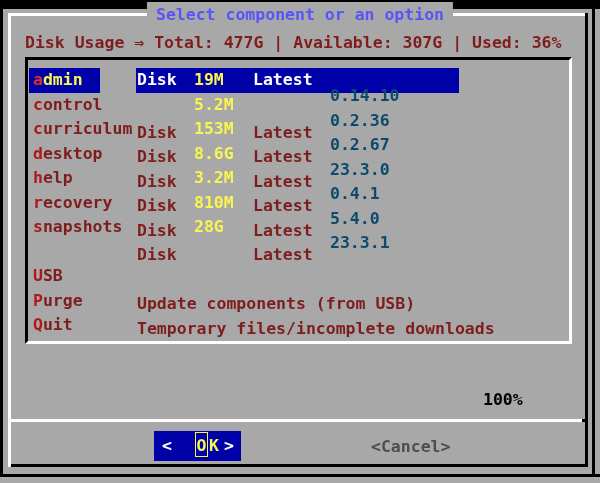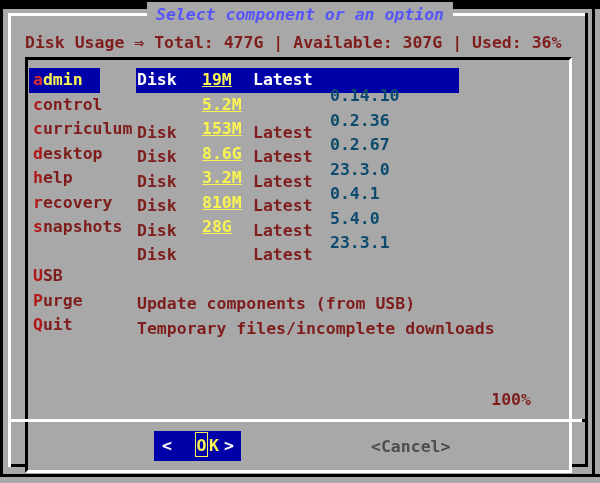--- a/index.html
+++ b/index.html
@@ -21,44 +21,44 @@
   .c-red{color:#b01818;}
   .c-redsel{color:#d83030;}
   .c-yellow{color:#f8f452;}
   .c-cyan{color:#0c4a6e;margin-top:16px;}
   .c-white{color:#ffffff;}
   .c-black{color:#7f1d1d;margin-top:28px;}
 
   .title{
     top:2px;left:50%;transform:translateX(-50%);
     height:25px;line-height:25px;padding:0 9px;
-    background:#a8a8a8;color:#5555fa;white-space:pre;z-index:3;font-style:italic;
+    background:#a8a8a8;color:#5555fa;white-space:pre;z-index:3;
   }
   .subtitle{top:31px;left:25px;height:24px;line-height:24px;white-space:pre;z-index:2;}
 
   .listbox{
-    top:57px;left:25px;width:547px;height:416px;
+    top:57px;left:25px;width:547px;height:287px;
     border-top:3px solid #000;border-left:3px solid #000;
     border-right:3px solid #fff;border-bottom:3px solid #fff;
     box-sizing:border-box;background:#a8a8a8;
   }
   .rows{position:relative;padding-top:8px;}
   .row{position:relative;height:24.5px;line-height:24.5px;white-space:pre;}
   .row .tag{position:absolute;left:5px;}
   .row .col-word1{position:absolute;left:109px;}
-  .row .col-size{position:absolute;left:174px;text-decoration:underline;}
+  .row .col-size{position:absolute;left:166px;}
   .row .col-word2{position:absolute;left:225px;}
   .row .col-version{position:absolute;left:302px;}
   .row .col-desc{position:absolute;left:109px;}
   .hl-tag{position:absolute;left:1px;top:0;width:71px;height:24.5px;background:#0000a8;}
   .hl-item{position:absolute;left:108px;top:0;width:323px;height:24.5px;background:#0000a8;}
 
   .pct{
     top:388px;left:483px;width:48px;height:24px;line-height:24px;
-    text-align:right;background:#a8a8a8;color:#7f1d1d;z-index:2;
+    text-align:left;background:#a8a8a8;color:#000000;z-index:2;
   }
 
   .ok-btn{
     top:431px;left:154px;width:87px;height:30px;
     background:#0000a8;cursor:pointer;
   }
   .ok-btn .arrow-l{position:absolute;left:8px;top:2px;height:26px;line-height:26px;color:#ffffff;}
   .ok-btn .arrow-r{position:absolute;left:70px;top:2px;height:26px;line-height:26px;color:#ffffff;}
   .ok-btn .cur{
     position:absolute;left:41px;top:1px;width:13px;height:25px;line-height:25px;

